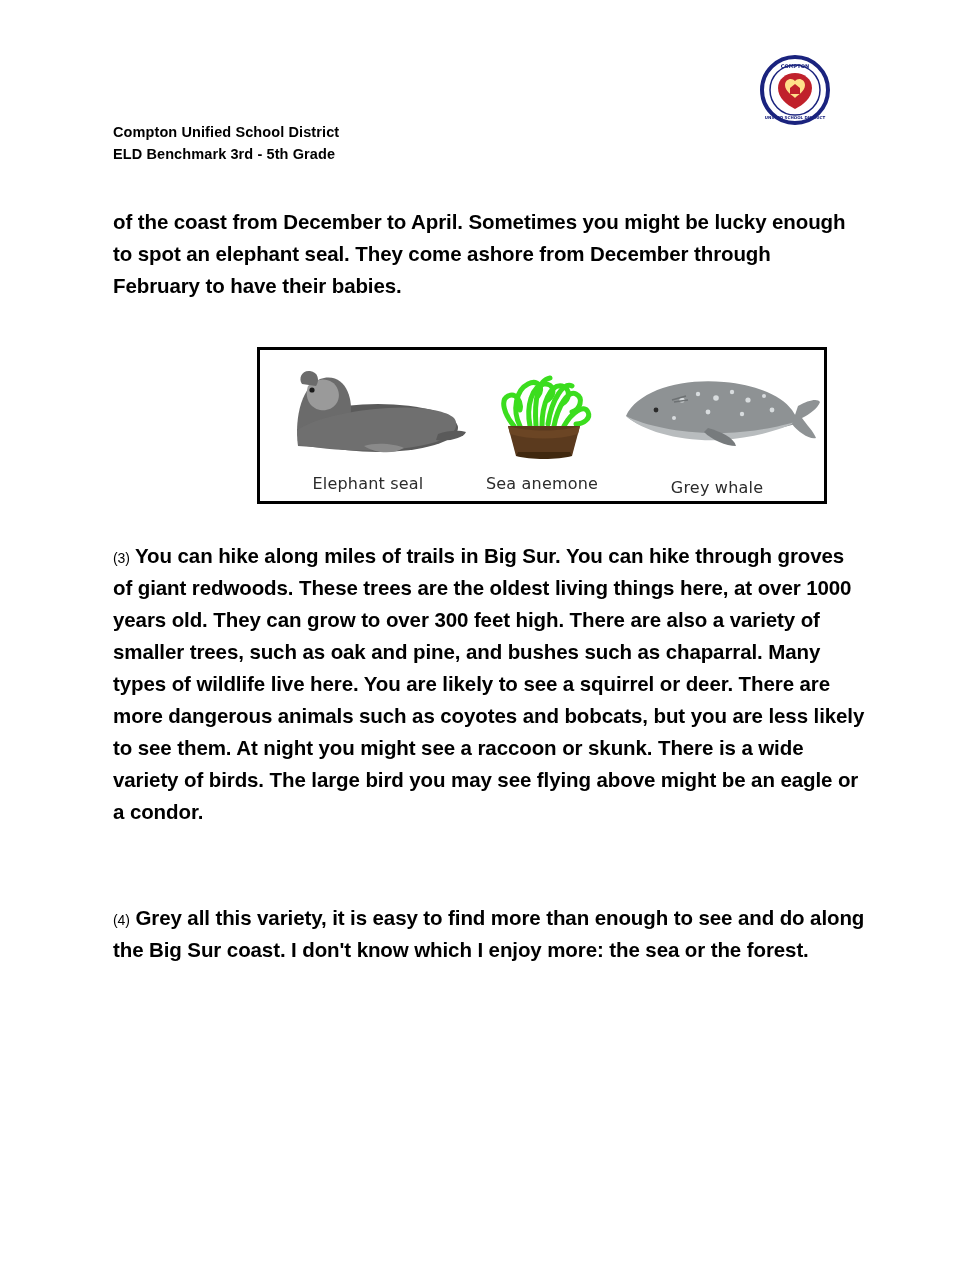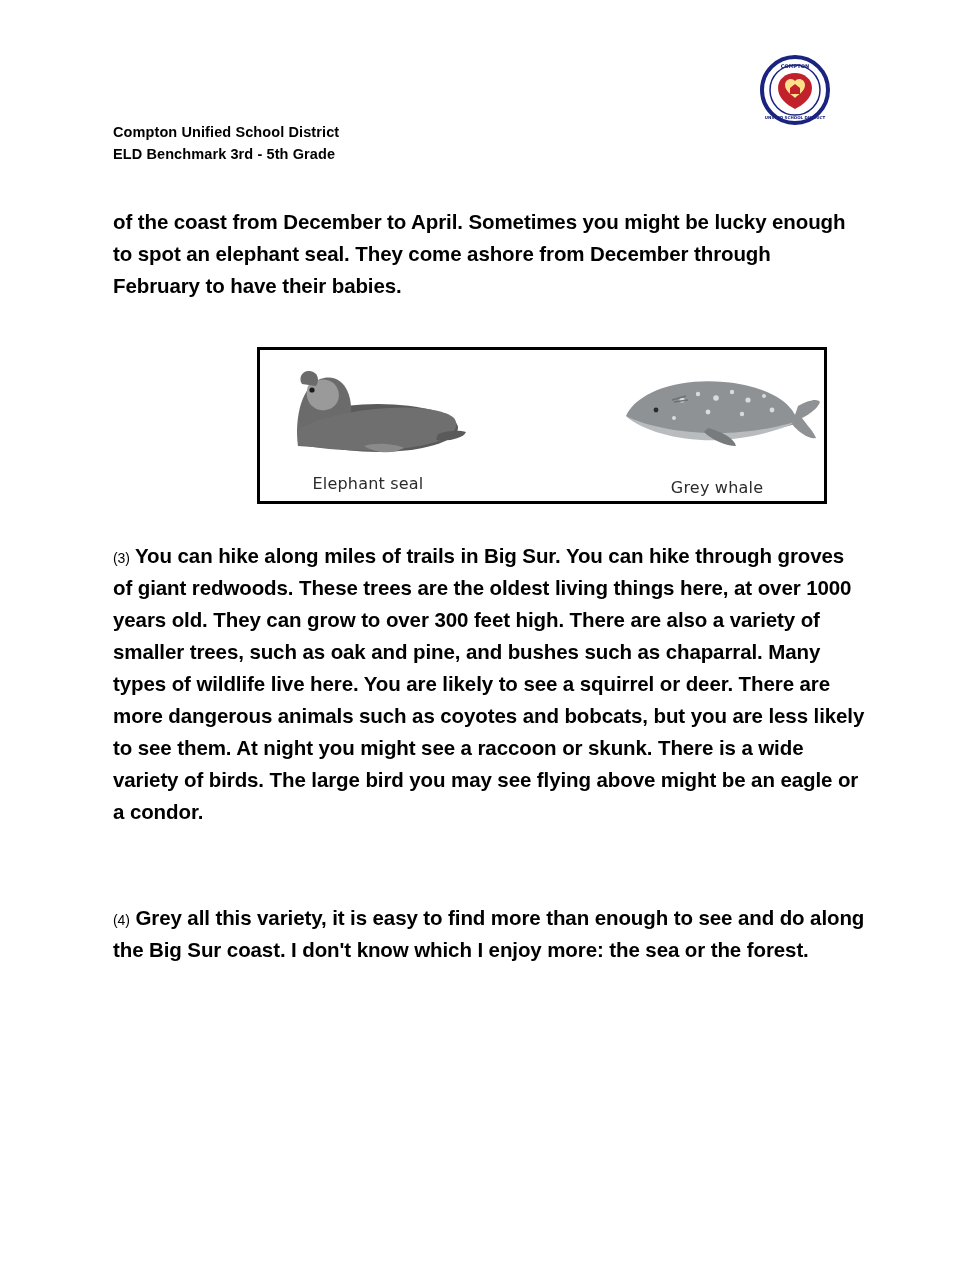--- a/index.html
+++ b/index.html
@@ -138,20 +138,38 @@
           <path d="M40 30 C50 20 66 22 70 34 C74 46 64 56 52 54 C42 52 36 42 40 30 Z" fill="#9a9a9a"></path>
           <path d="M34 28 C30 22 34 14 42 15 C50 16 52 24 48 30 Z" fill="#6b6b6b"></path>
           <circle cx="44" cy="34" r="2.6" fill="#1a1a1a"></circle>
           <path d="M30 88 C60 96 130 98 168 86 C186 80 192 70 186 62 C178 54 150 50 120 52 C86 54 46 62 30 74 Z" fill="#6f6f6f"></path>
           <path d="M168 84 C180 86 196 82 198 76 C192 74 180 74 170 78 Z" fill="#5a5a5a"></path>
           <path d="M96 90 C108 98 126 98 136 92 C128 88 108 86 96 90 Z" fill="#8a8a8a"></path>
         </svg>
         <div class="fig-caption">Elephant seal</div>
       </div>
 
+      <div class="fig-item" id="fig-anemone">
+        <svg width="140" height="112" viewBox="0 0 140 112" xmlns="http://www.w3.org/2000/svg">
+          <g stroke="#3bdd1e" stroke-width="5" fill="none" stroke-linecap="round">
+            <path d="M48 70 C40 54 44 34 56 28 C66 23 72 32 66 40"></path>
+            <path d="M58 70 C54 50 60 30 72 28 C82 27 84 38 76 44"></path>
+            <path d="M70 70 C70 48 78 28 90 30 C99 32 98 44 90 48"></path>
+            <path d="M82 70 C86 50 96 34 104 38 C112 42 108 54 100 56"></path>
+            <path d="M92 70 C100 56 112 48 116 56 C119 62 112 68 104 68"></path>
+            <path d="M42 70 C32 58 28 44 36 40 C44 36 50 46 48 54"></path>
+            <path d="M64 70 C62 44 66 24 78 22"></path>
+            <path d="M76 68 C80 42 92 26 100 30"></path>
+          </g>
+          <path d="M36 70 L108 70 L100 100 L44 100 Z" fill="#5b3a1e"></path>
+          <path d="M44 100 C58 104 86 104 100 100 L98 96 L46 96 Z" fill="#40280f"></path>
+          <path d="M36 70 C56 76 88 76 108 70 L106 78 C86 84 58 84 38 78 Z" fill="#6b4524"></path>
+        </svg>
+        <div class="fig-caption">Sea anemone</div>
+      </div>
 
       <div class="fig-item" id="fig-whale">
         <svg width="210" height="112" viewBox="0 0 210 112" xmlns="http://www.w3.org/2000/svg">
           <path d="M14 60 C26 34 70 22 112 26 C146 29 170 40 180 54 C184 60 186 64 190 66 C176 70 150 78 118 80 C74 83 32 76 14 60 Z" fill="#8e9294"></path>
           <path d="M14 60 C34 70 70 78 112 77 C144 76 170 70 186 65 C170 74 140 82 110 84 C70 86 32 76 14 60 Z" fill="#b8bcbe"></path>
           <path d="M186 50 C196 44 206 42 208 46 C206 52 198 58 190 62 C194 68 202 76 204 82 C198 84 186 76 180 68 Z" fill="#8e9294"></path>
           <path d="M96 72 C110 76 122 82 124 90 C114 90 100 84 92 76 Z" fill="#777b7d"></path>
           <circle cx="44" cy="54" r="2.4" fill="#2a2a2a"></circle>
           <g fill="#d8dcde">
             <circle cx="70" cy="44" r="2.6"></circle>

